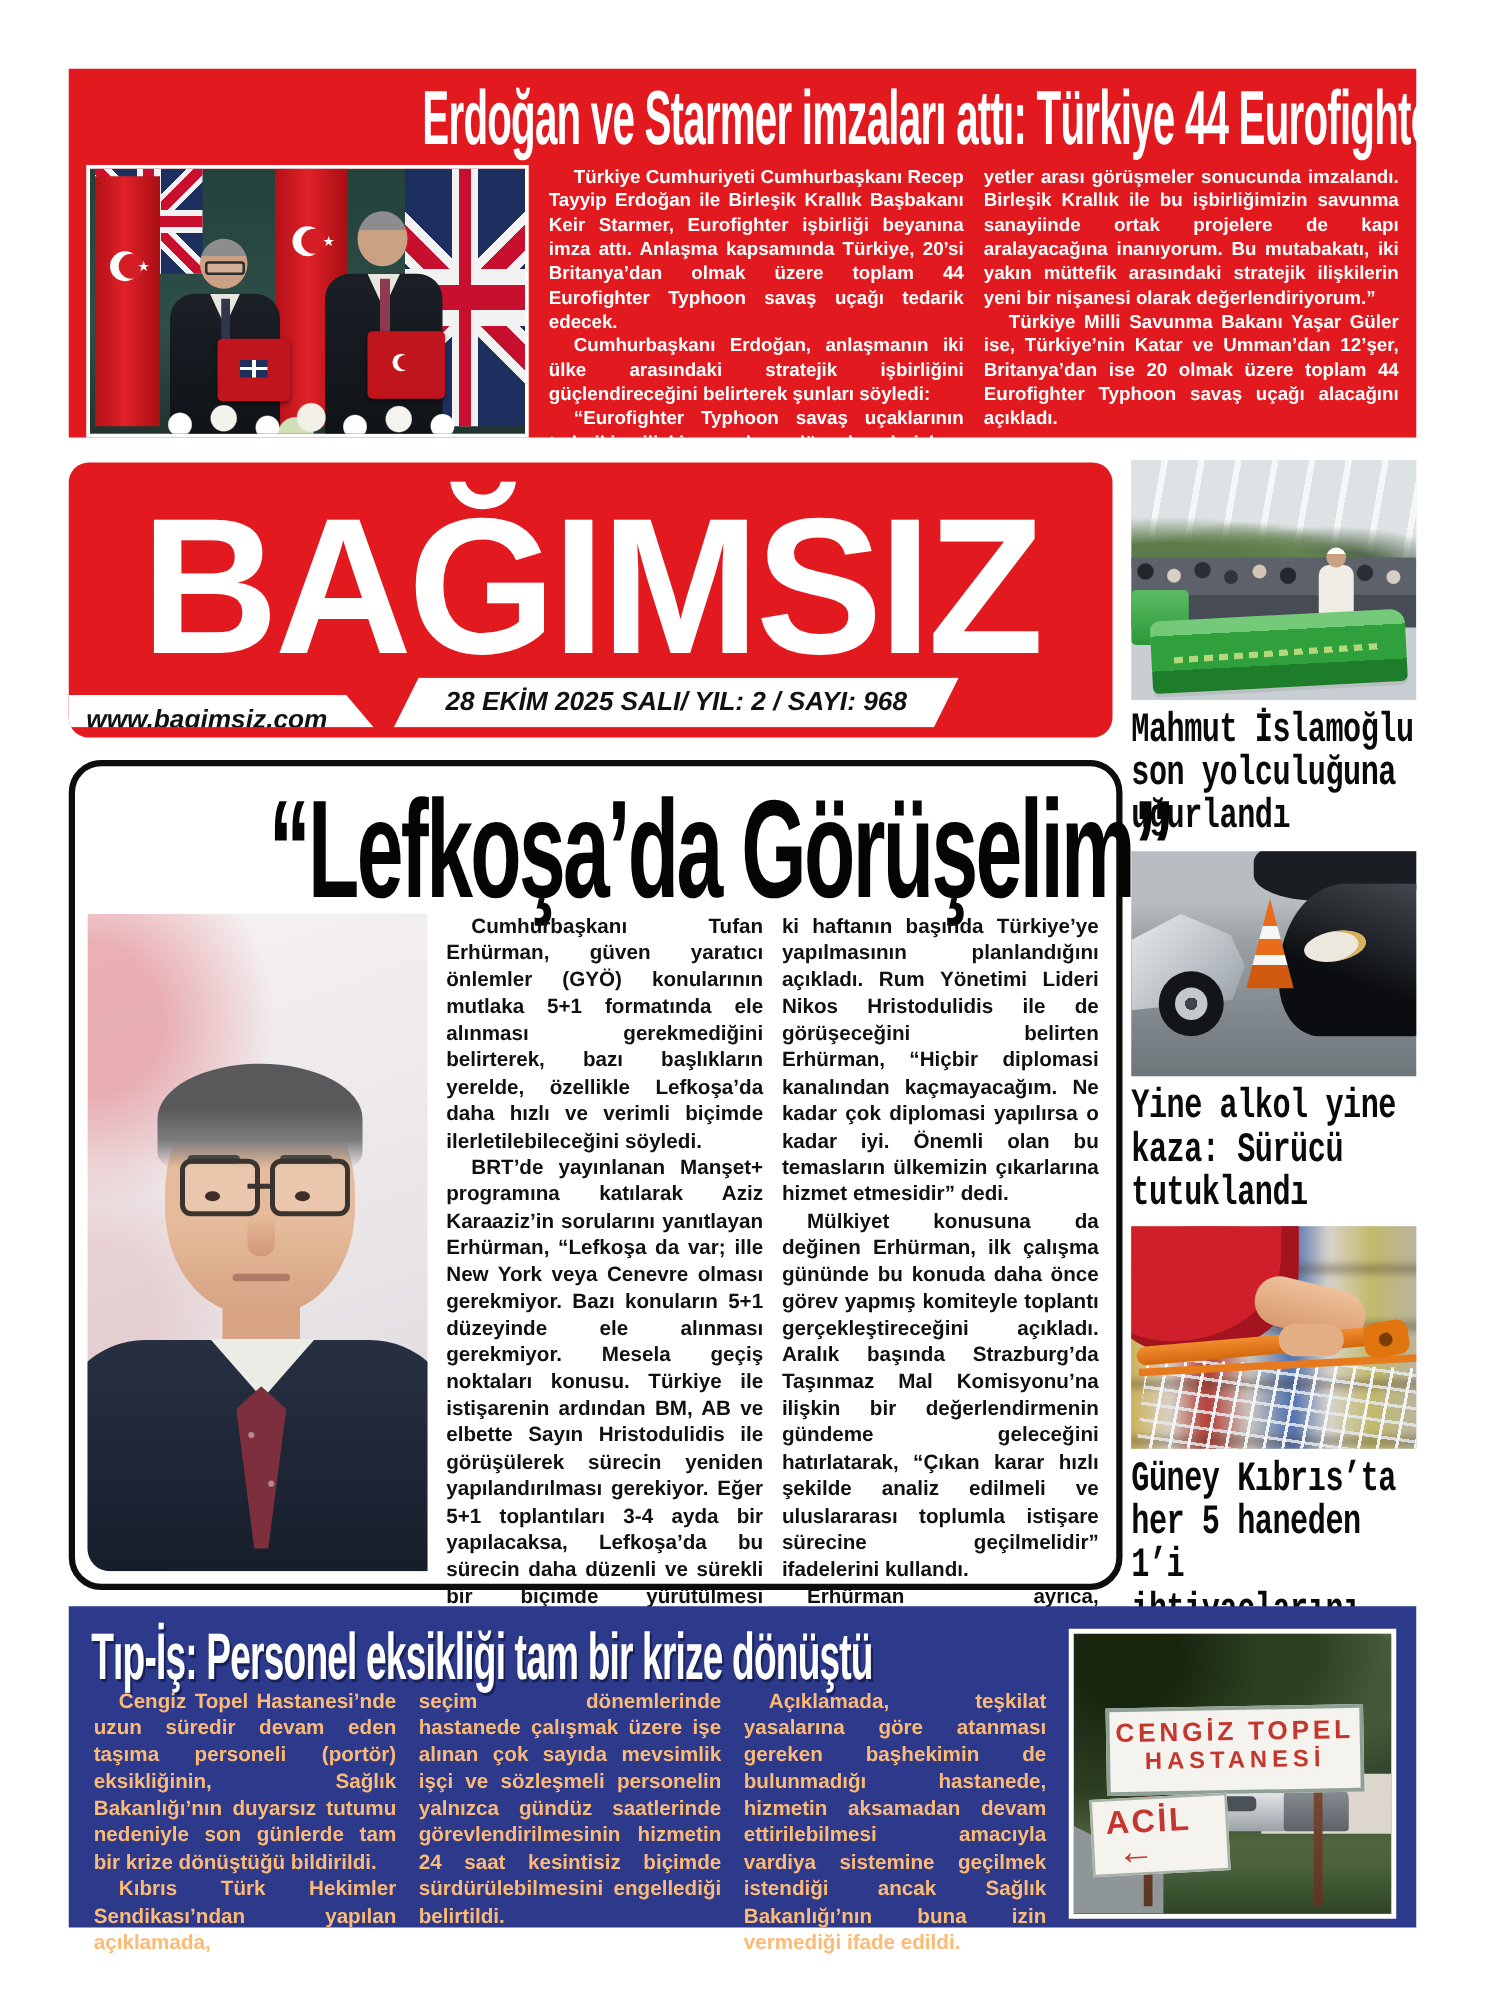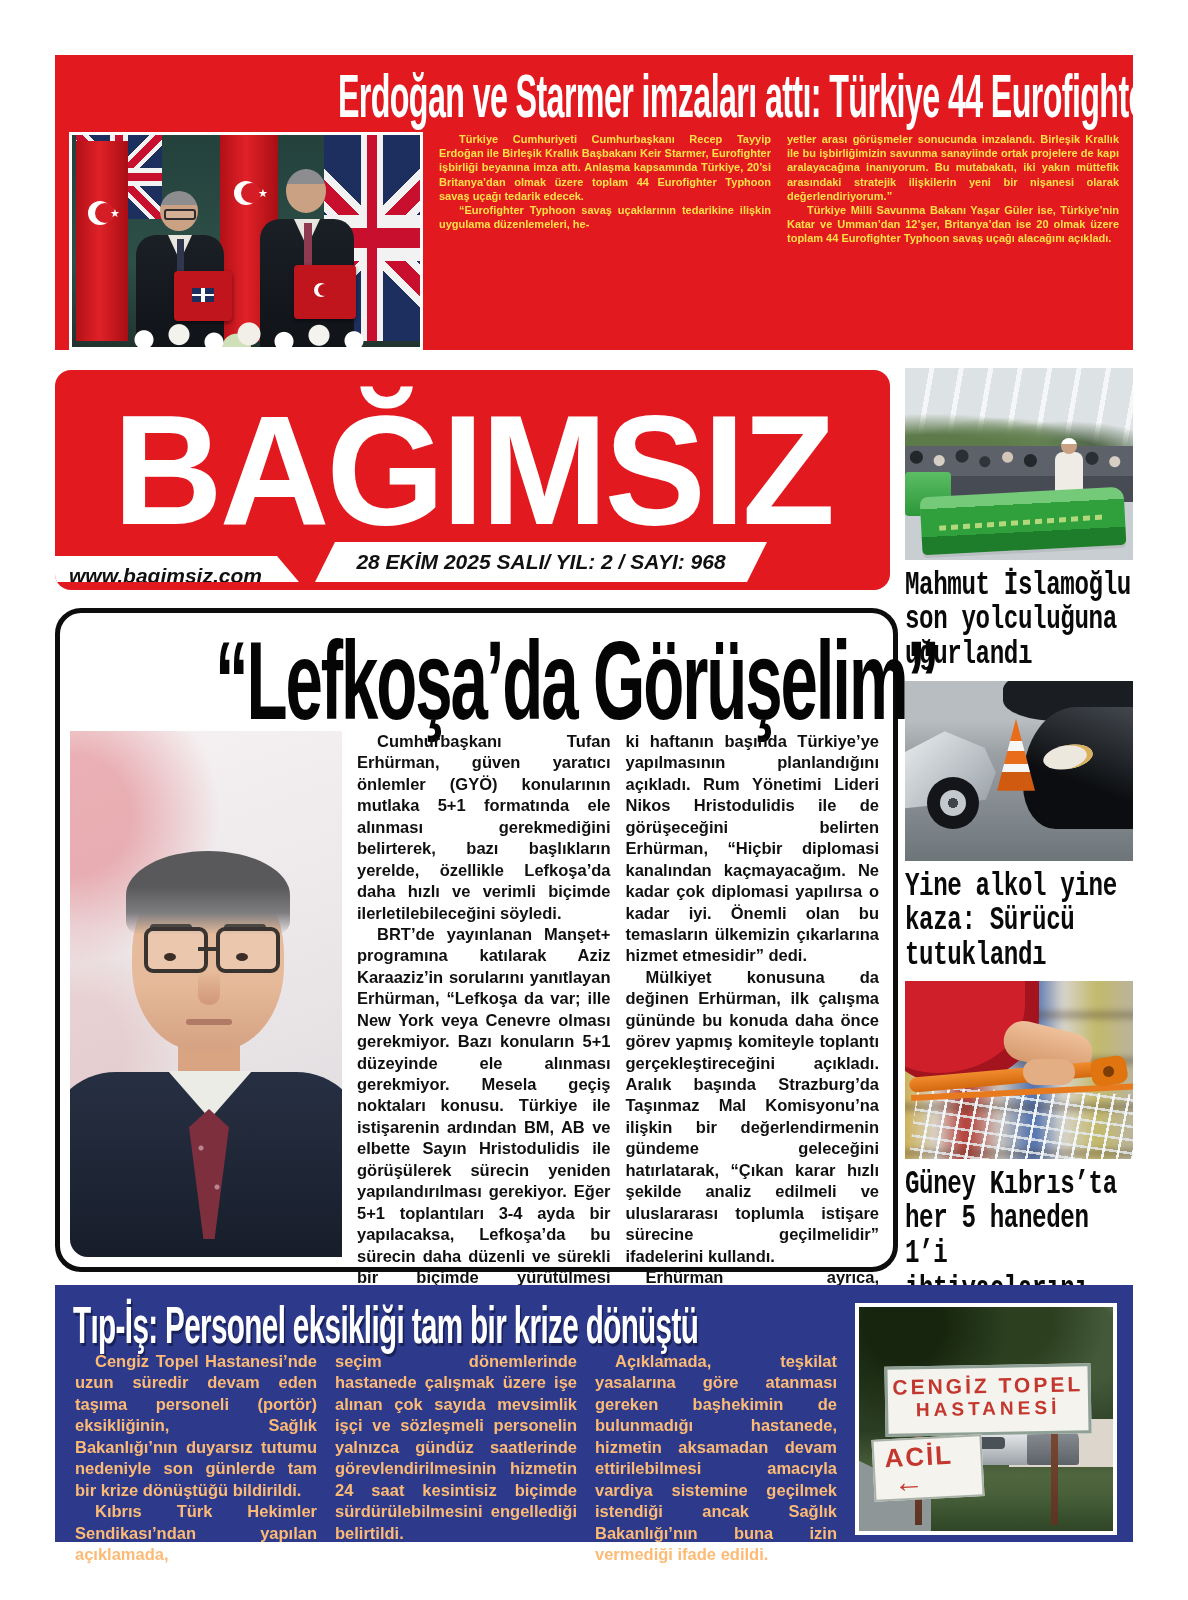--- a/index.html
+++ b/index.html
@@ -7,21 +7,21 @@
   .page{position:relative;width:1188px;height:1600px;background:#fff;overflow:hidden;}
 
   
   .top-banner{position:absolute;left:55px;top:55px;width:1078px;height:295px;background:#e2191f;}
   .tb-headline{height:66px;text-align:center;padding-top:5px;white-space:nowrap;}
   .tb-headline span{display:inline-block;color:#fff;font-weight:bold;font-size:52px;letter-spacing:-1px;
       transform:scale(0.62,1.18);transform-origin:center top;white-space:nowrap;}
   .tb-row{display:flex;gap:16px;padding:6px 14px 0 14px;}
   .tb-photo{flex:none;width:348px;height:212px;border:3px solid #fff;position:relative;overflow:hidden;
       background:linear-gradient(180deg,#24413c,#2e4f48 60%,#21332f);}
-  .tb-col{flex:1;color:#fde047;font-weight:bold;font-size:11px;line-height:1.29;text-align:justify;}
+  .tb-col{flex:1;color:#ffffff;font-weight:bold;font-size:15px;line-height:1.29;text-align:justify;}
   .news-text p{margin:0;text-indent:20px;}
   .news-text.cont p:first-child{text-indent:0;}
 
   
   .ps-uk{position:absolute;background:
       linear-gradient(0deg,transparent 45%,#c8102e 45% 55%,transparent 55%),
       linear-gradient(90deg,transparent 45%,#c8102e 45% 55%,transparent 55%),
       linear-gradient(0deg,transparent 39%,#f2f2f2 39% 61%,transparent 61%),
       linear-gradient(90deg,transparent 39%,#f2f2f2 39% 61%,transparent 61%),
       linear-gradient(45deg,transparent 46.5%,#c8102e 46.5% 53.5%,transparent 53.5%),
@@ -245,20 +245,21 @@
         <div class="ps-folder" style="left:102px;bottom:26px;">
             <div class="ps-minijack"></div>
           </div>
         <div class="ps-folder" style="left:222px;bottom:28px;width:62px;height:54px;">
             <div class="ps-minicres"></div>
           </div>
         <div class="ps-flowers"></div>
       </div>
       <div class="tb-col news-text">
           <p>Türkiye Cumhuriyeti Cumhurbaşkanı Recep Tayyip Erdoğan ile Birleşik Krallık Başbakanı Keir Starmer, Eurofighter işbirliği beyanına imza attı. Anlaşma kapsamında Türkiye, 20’si Britanya’dan olmak üzere toplam 44 Eurofighter Typhoon savaş uçağı tedarik edecek.</p>
+          <p>Cumhurbaşkanı Erdoğan, anlaşmanın iki ülke arasındaki stratejik işbirliğini güçlendireceğini belirterek şunları söyledi:</p>
           <p>“Eurofighter Typhoon savaş uçaklarının tedarikine ilişkin uygulama düzenlemeleri, he-</p>
         </div>
       <div class="tb-col news-text cont">
           <p>yetler arası görüşmeler sonucunda imzalandı. Birleşik Krallık ile bu işbirliğimizin savunma sanayiinde ortak projelere de kapı aralayacağına inanıyorum. Bu mutabakatı, iki yakın müttefik arasındaki stratejik ilişkilerin yeni bir nişanesi olarak değerlendiriyorum.”</p>
           <p>Türkiye Milli Savunma Bakanı Yaşar Güler ise, Türkiye’nin Katar ve Umman’dan 12’şer, Britanya’dan ise 20 olmak üzere toplam 44 Eurofighter Typhoon savaş uçağı alacağını açıkladı.</p>
         </div>
     </div>
   </div>
 
   <div class="masthead">

